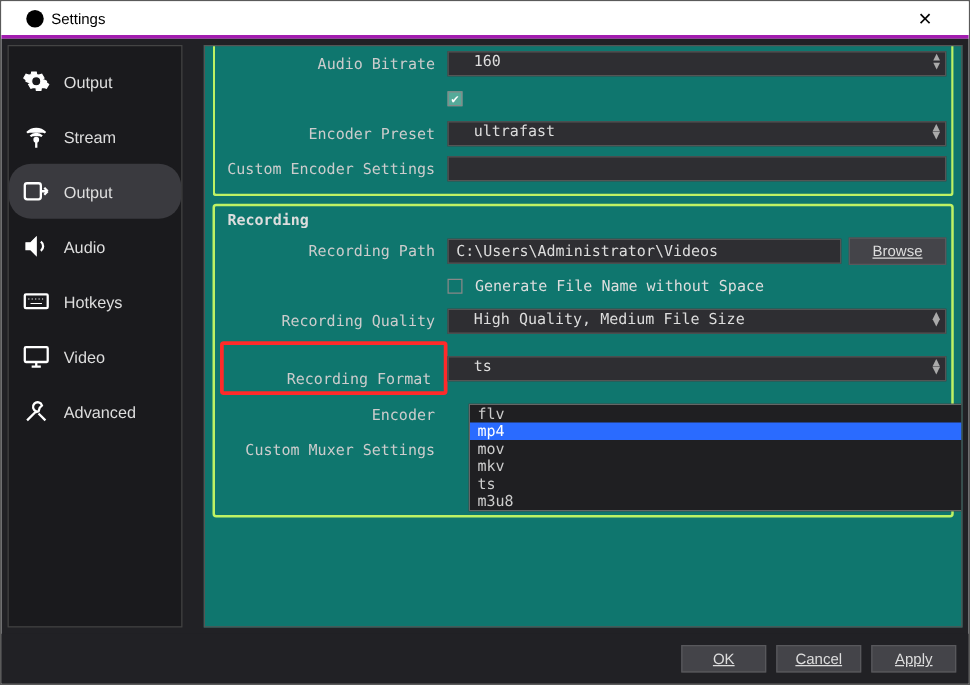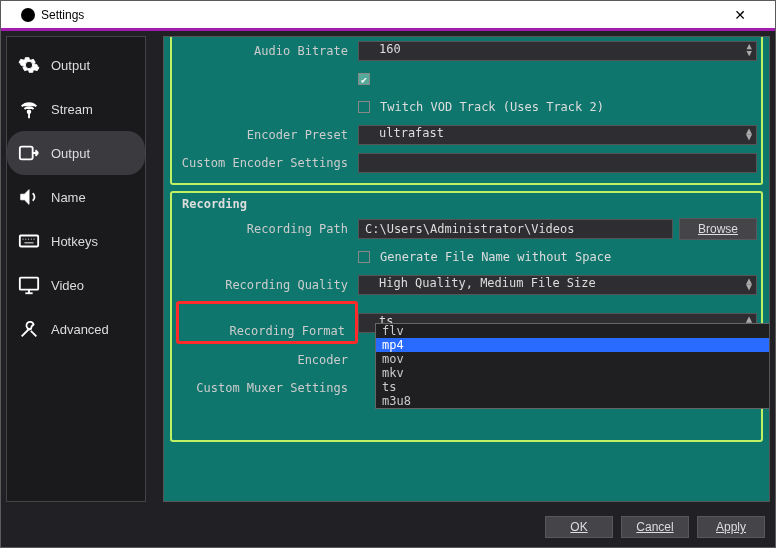--- a/index.html
+++ b/index.html
@@ -228,21 +228,21 @@
         </span>
         <span>Output</span>
       </div>
       <div class="side-item">
         <span class="side-icon">
           <svg viewBox="0 0 24 24">
               <path fill="#fff" d="M3 9v6h4l5 5V4L7 9H3z"></path>
               <path d="M16 8a5 5 0 010 8" stroke="#fff" fill="none" stroke-width="2"></path>
             </svg>
         </span>
-        <span>Name</span>
+        <span>Audio</span>
       </div>
       <div class="side-item">
         <span class="side-icon">
           <svg viewBox="0 0 24 24">
               <rect x="2" y="6" width="20" height="12" rx="1" fill="none" stroke="#fff" stroke-width="2"></rect>
               <line x1="5" y1="10" x2="6" y2="10" stroke="#fff"></line>
               <line x1="8" y1="10" x2="9" y2="10" stroke="#fff"></line>
               <line x1="11" y1="10" x2="12" y2="10" stroke="#fff"></line>
               <line x1="14" y1="10" x2="15" y2="10" stroke="#fff"></line>
               <line x1="17" y1="10" x2="18" y2="10" stroke="#fff"></line>
@@ -287,27 +287,20 @@
             </div>
           </div>
         </div>
         <div class="row">
           <div class="lbl"></div>
           <div class="field">
             <span class="chk checked">✔</span>
           </div>
         </div>
         <div class="row">
-          <div class="lbl"></div>
-          <div class="field">
-            <span class="chk"></span>
-            <span>Twitch VOD Track (Uses Track 2)</span>
-          </div>
-        </div>
-        <div class="row">
           <div class="lbl">Encoder Preset</div>
           <div class="field">
             <div class="select">
               <span>ultrafast</span>
               <span class="caret">
                   <span>▲</span>
                   <span>▼</span>
                 </span>
             </div>
           </div>

